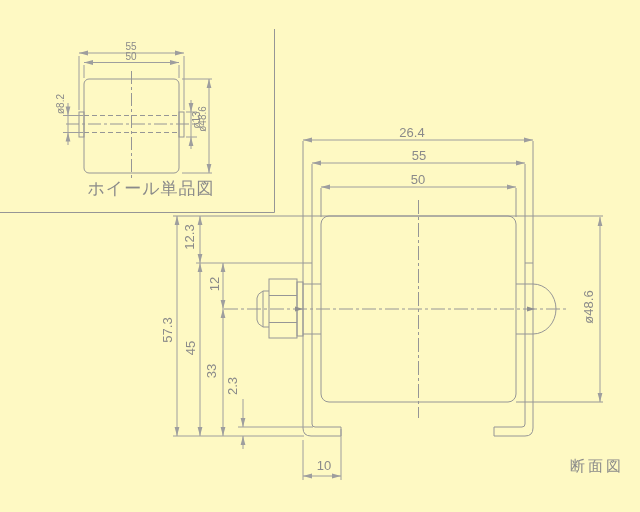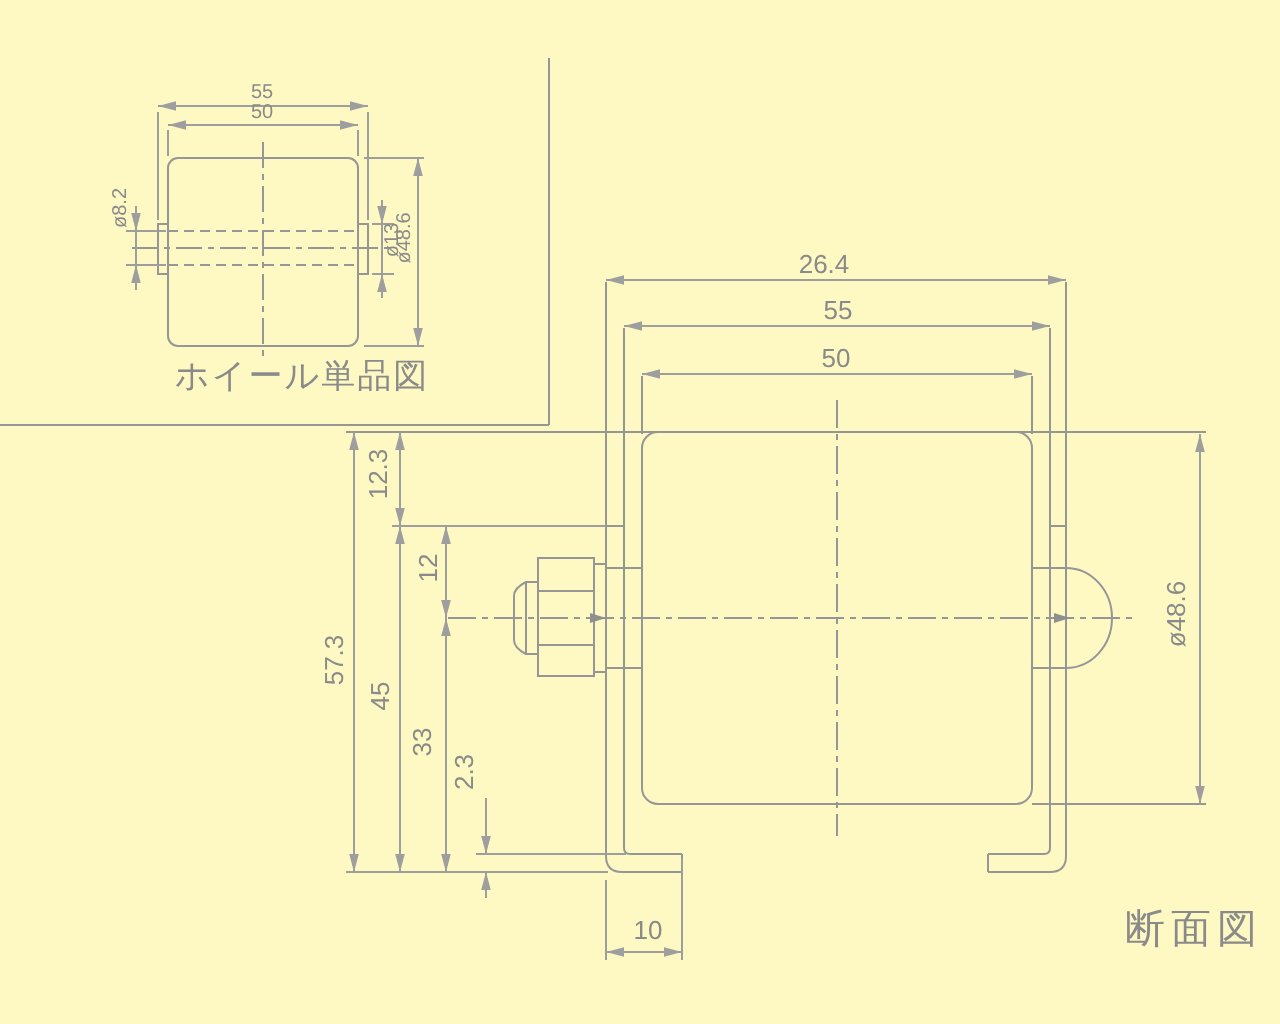--- a/index.html
+++ b/index.html
@@ -5,21 +5,21 @@
   html,body{margin:0;padding:0;background:#fff;}
   #canvas{position:relative;width:640px;height:512px;background:#fef9c3;overflow:hidden;
           font-family:"Liberation Sans","DejaVu Sans",sans-serif;}
   #linework{position:absolute;left:0;top:0;}
   .lbl{position:absolute;color:#8a8a8a;white-space:nowrap;line-height:1;
        transform:translate(-50%,-50%);}
   .lbl.rot{transform:translate(-50%,-50%) rotate(-90deg);}
   .s10{font-size:10px;}
   .s11{font-size:17px;letter-spacing:1px;}
   .s13{font-size:13px;}
-  .s15{font-size:20px;letter-spacing:3px;padding-left:32px;}
+  .s15{font-size:15px;letter-spacing:3px;padding-left:32px;}
 </style>
 </head>
 <body>
 
 <div id="canvas">
 
   <svg id="linework" width="640" height="512" viewBox="0 0 640 512">
     <defs>
       <marker id="arr" markerWidth="10" markerHeight="8" refX="9.5" refY="4" orient="auto-start-reverse" markerUnits="userSpaceOnUse">
         <path d="M9.5,4 L0.5,1.6 L0.5,6.4 Z" fill="#9e9e9e"></path>

